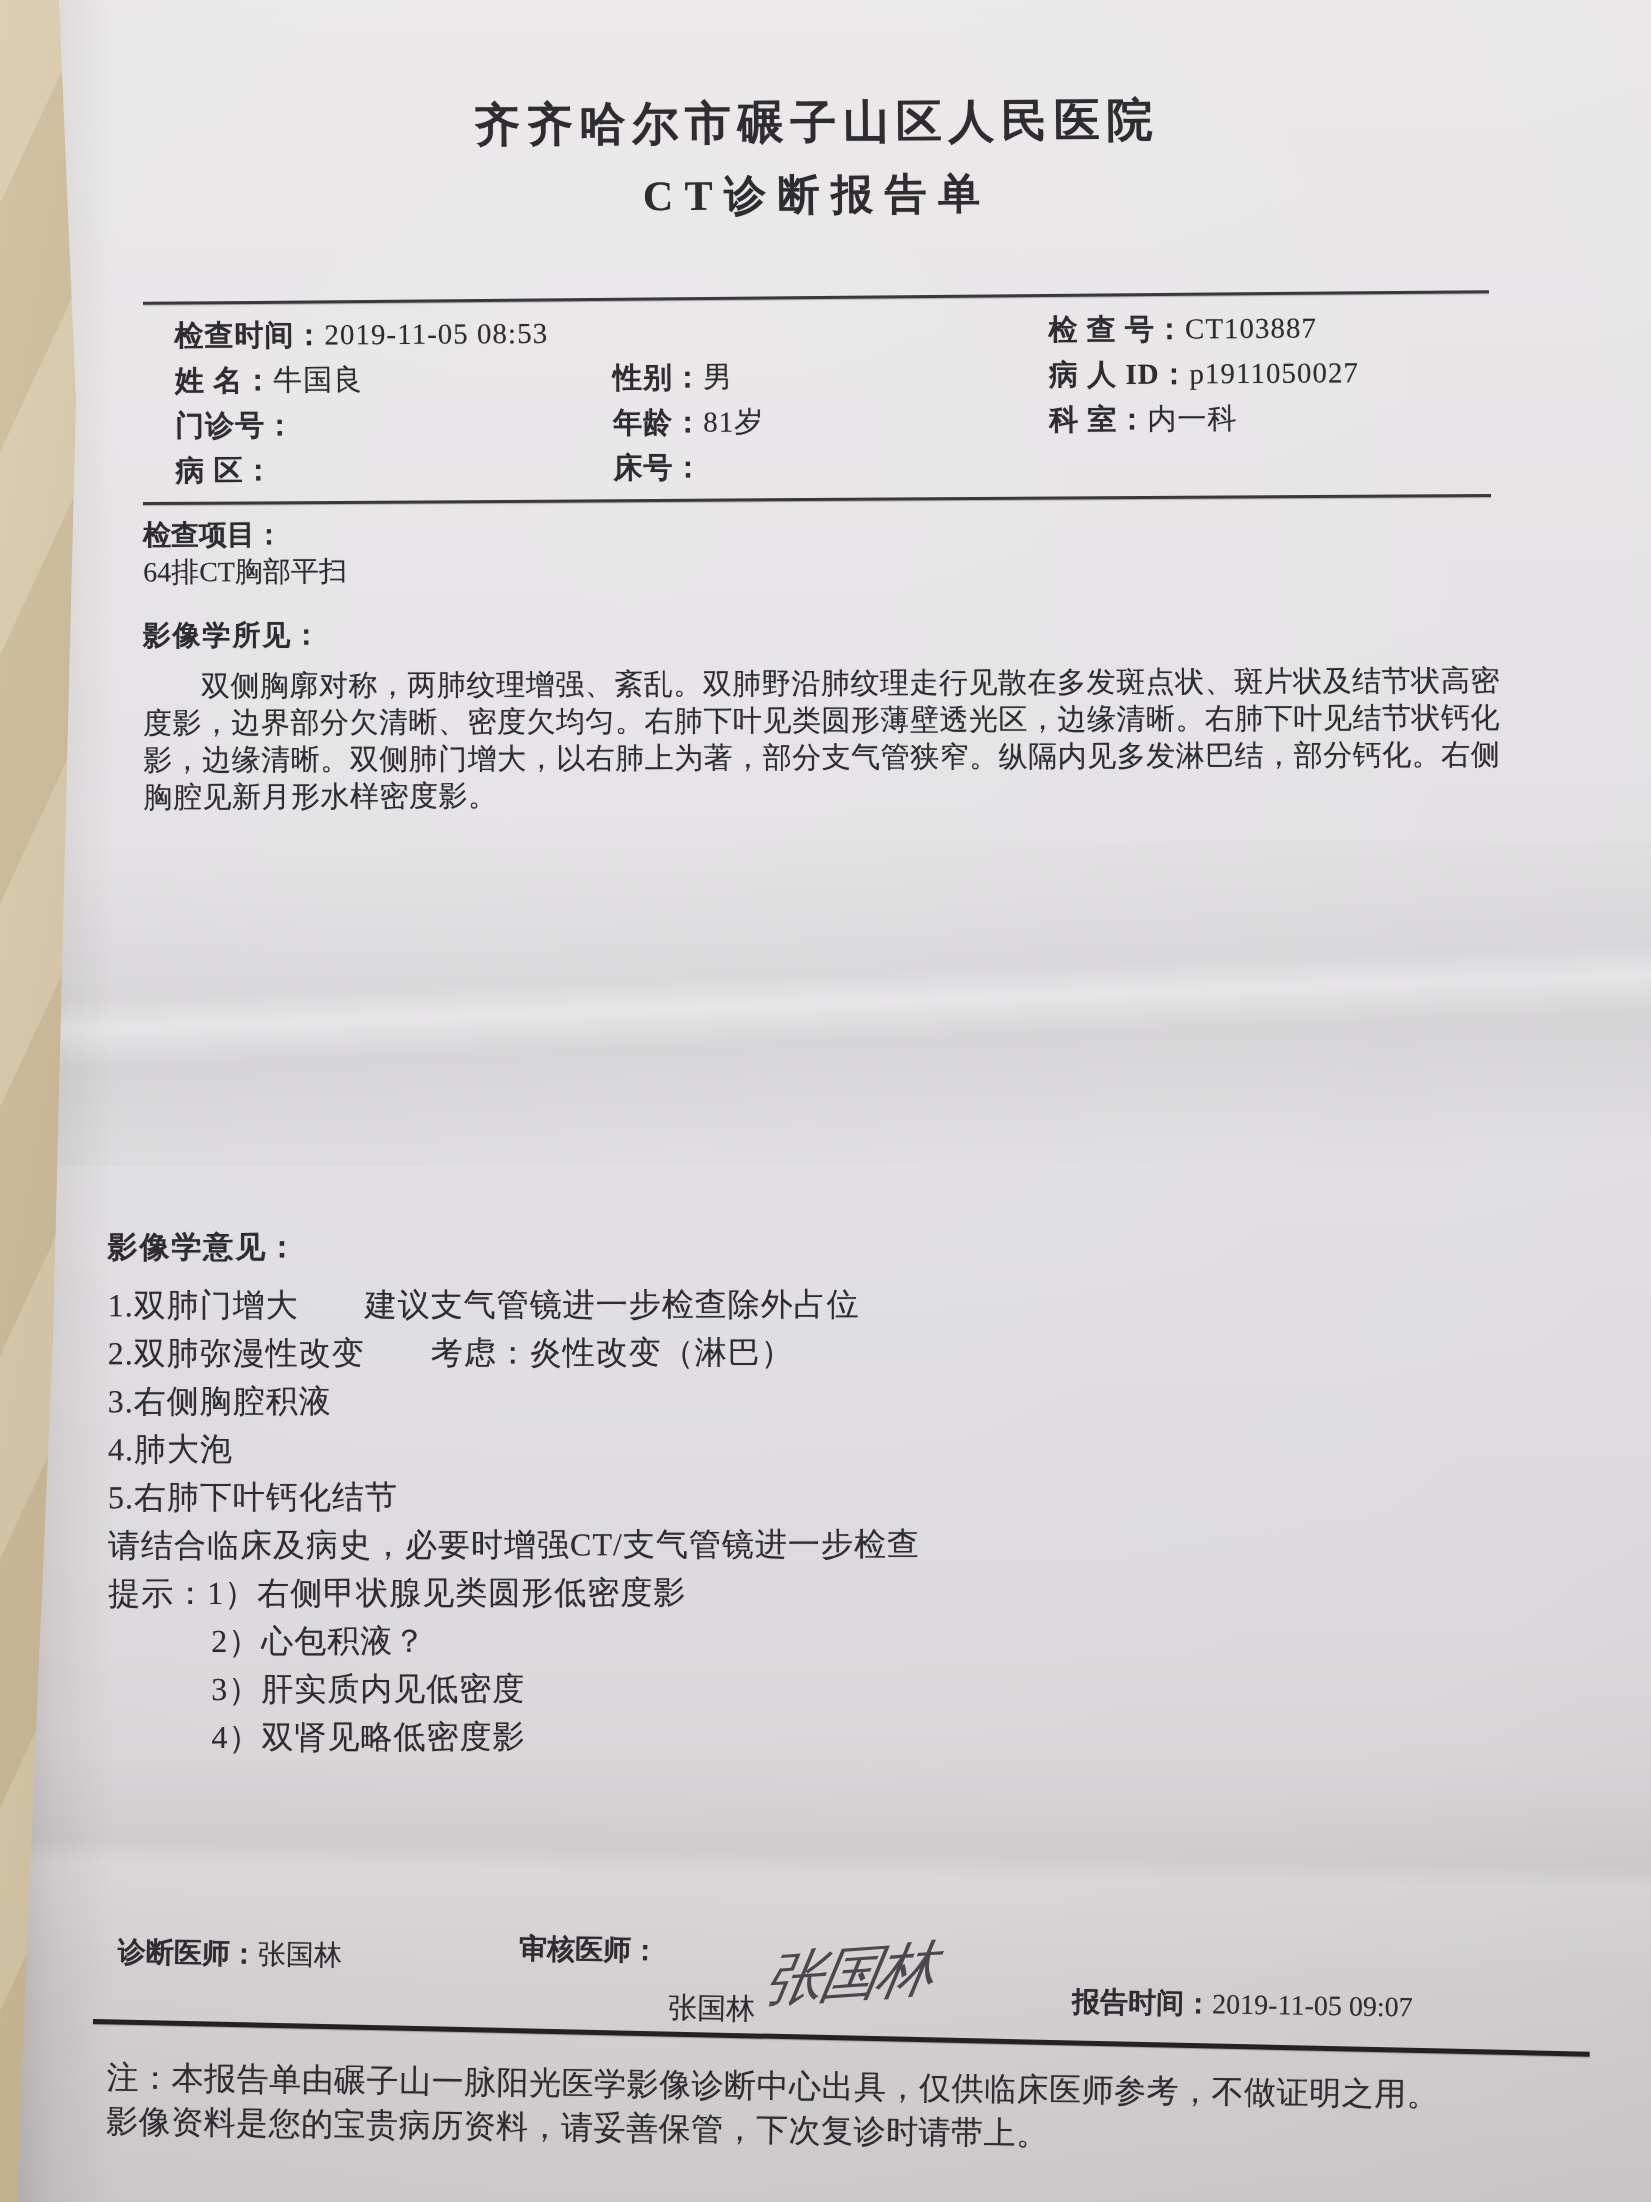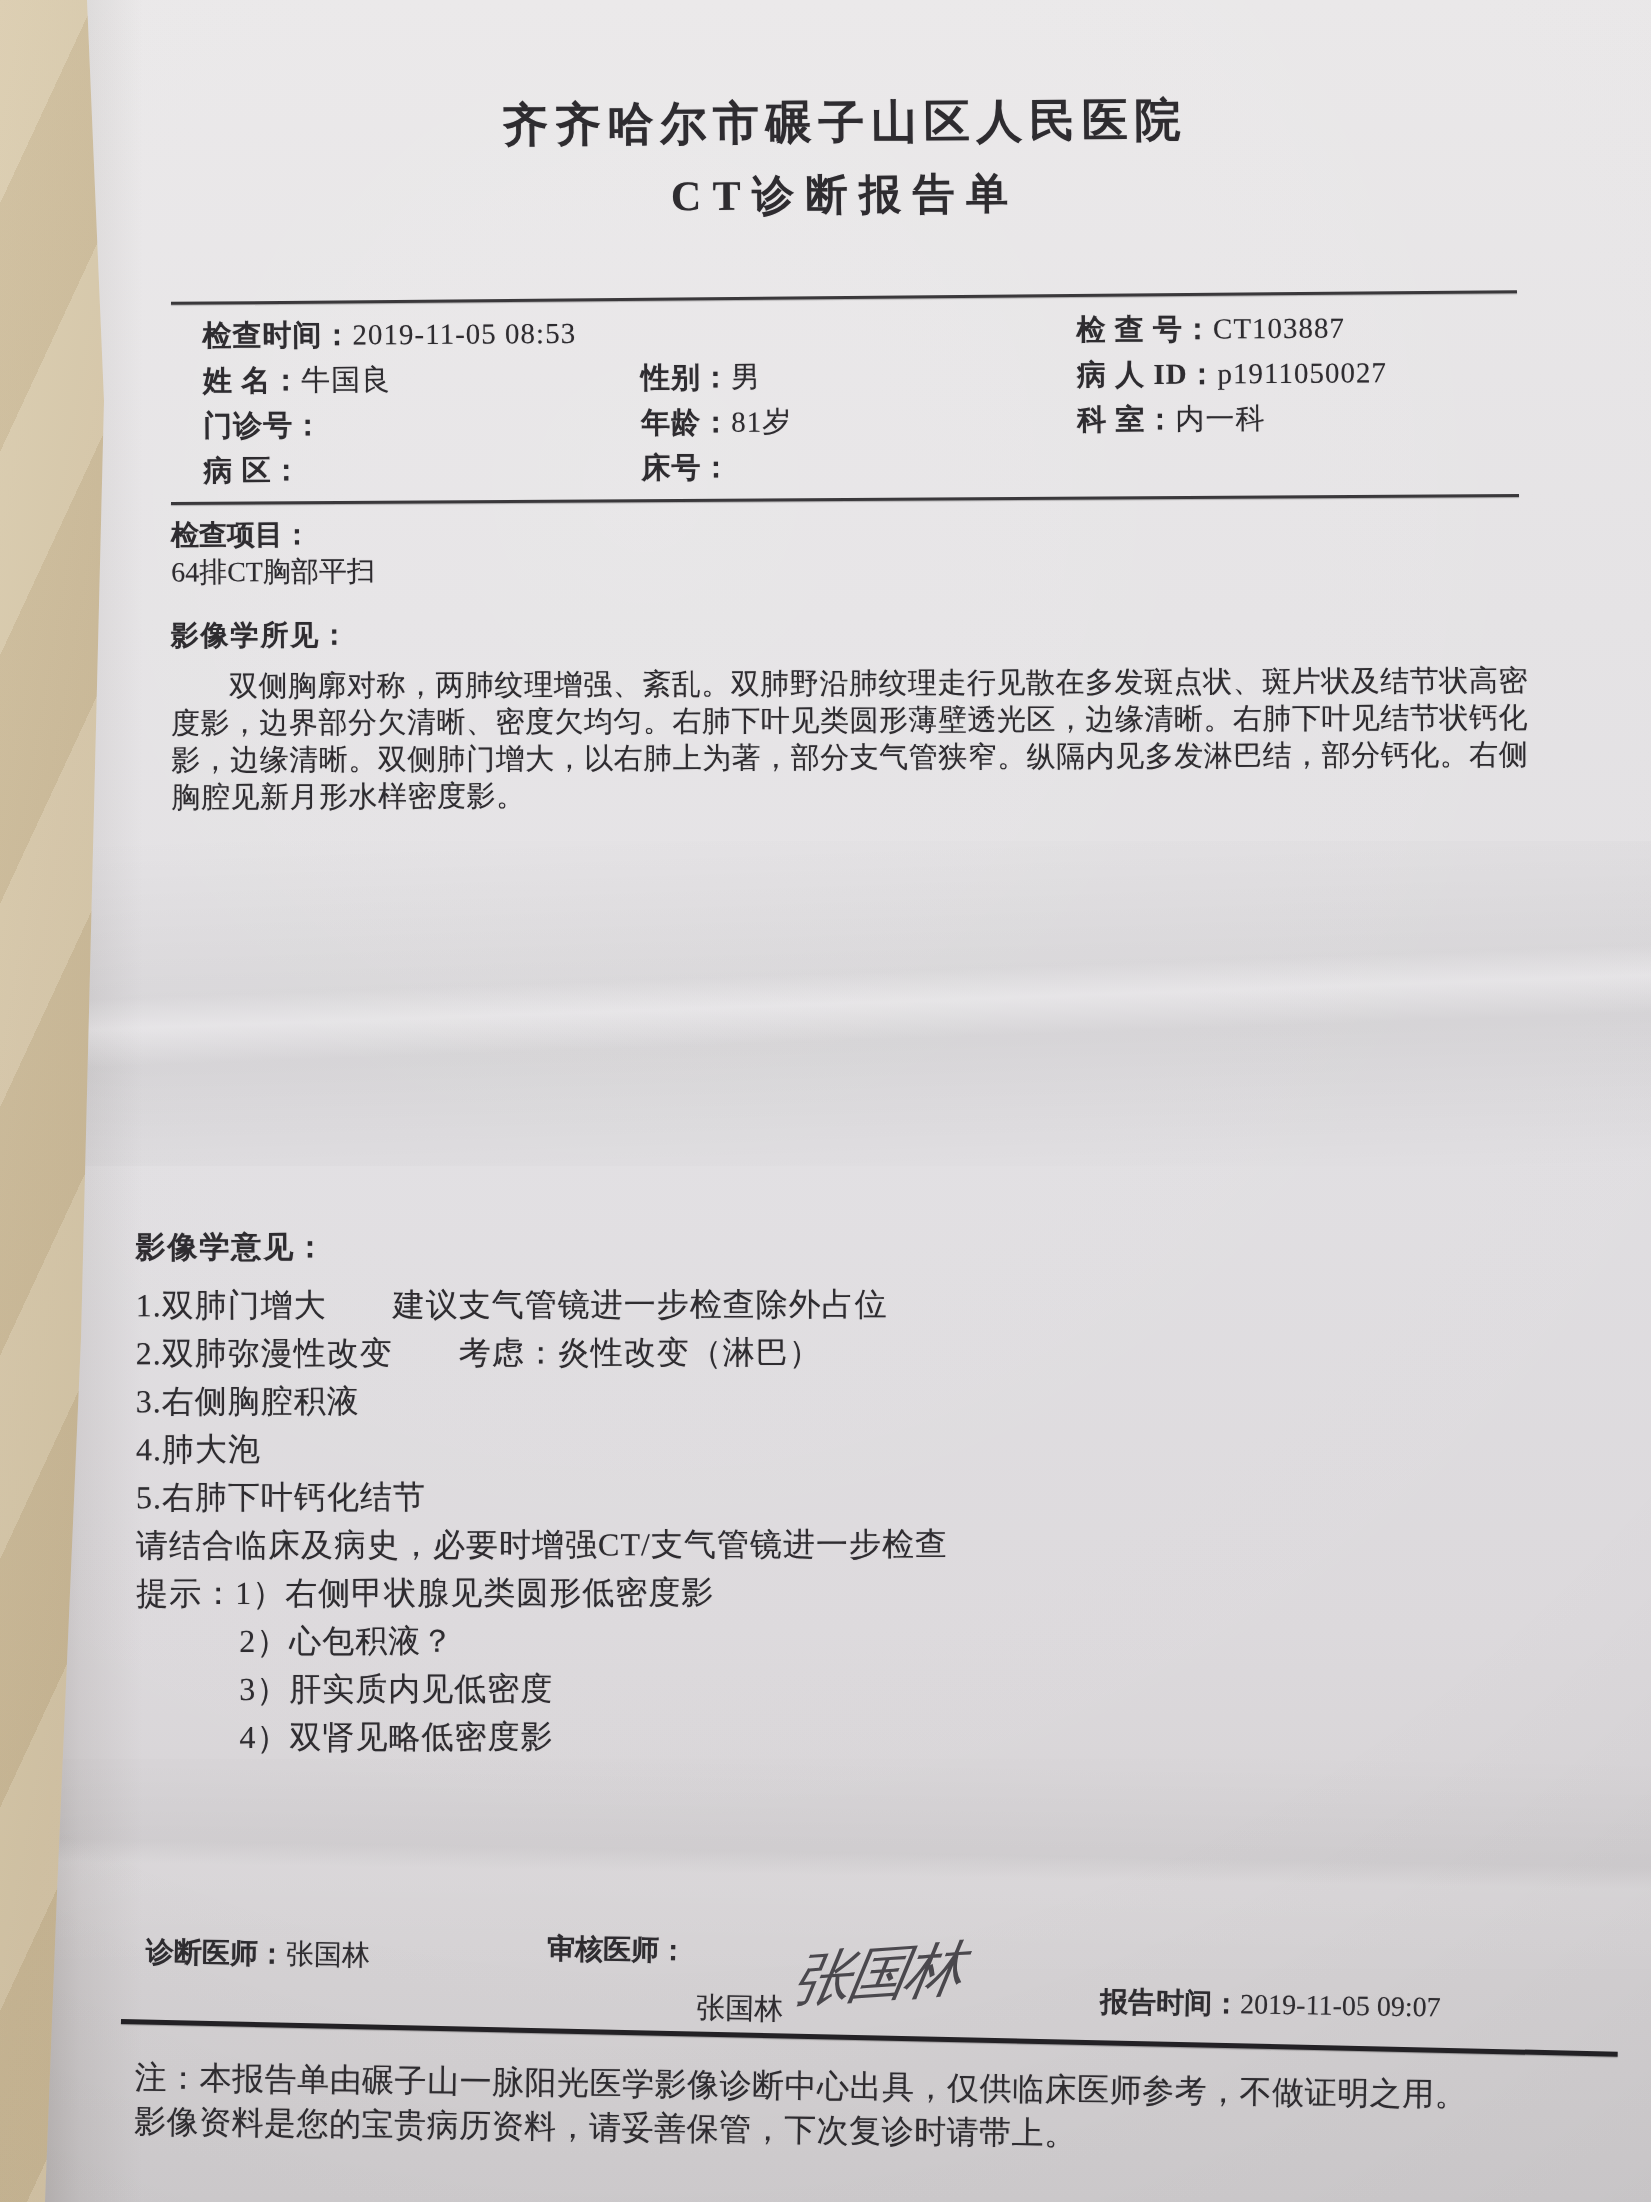--- a/index.html
+++ b/index.html
@@ -12,21 +12,20 @@
   
   .desk-streaks{position:absolute;inset:0;
     background:repeating-linear-gradient(115deg,rgba(255,255,255,0.10) 0 86px,rgba(120,95,60,0.07) 86px 191px);}
   
   .paper{
     position:absolute;inset:0;
     background:
       radial-gradient(150% 120% at 38% 22%, rgba(255,255,255,0.14), rgba(0,0,0,0) 55%, rgba(0,0,0,0.08) 100%),
       linear-gradient(180deg,#e9e7e8 0%,#e4e2e4 28%,#e0dee1 52%,#dcd9dc 74%,#d3d0d2 92%,#cfccce 100%);
     clip-path:polygon(59px 0, 1652px 0, 1652px 2202px, 17px 2202px, 29px 1893px, 53px 1338px, 76px 401px);
-    margin-left:28px;
   }
   .edge-shadow{position:absolute;top:0;bottom:0;left:0;width:115px;
     background:linear-gradient(90deg,rgba(95,85,75,0.28),rgba(95,85,75,0.10) 45%,rgba(0,0,0,0) 100%);}
   .crease-mid{position:absolute;left:0;right:0;top:841px;height:325px;
     background:linear-gradient(178deg,rgba(0,0,0,0) 0%,rgba(0,0,0,0.045) 42%,rgba(255,255,255,0.12) 50%,rgba(0,0,0,0.055) 60%,rgba(0,0,0,0) 100%);}
   .crease-low{position:absolute;left:0;right:0;top:1759px;height:210px;
     background:linear-gradient(181deg,rgba(0,0,0,0) 0%,rgba(0,0,0,0.035) 45%,rgba(255,255,255,0.08) 55%,rgba(0,0,0,0) 100%);}
 
   .ink{color:#2e2c30;text-shadow:0 0 1px rgba(46,44,48,0.35);}
   .bold{font-weight:700;}

